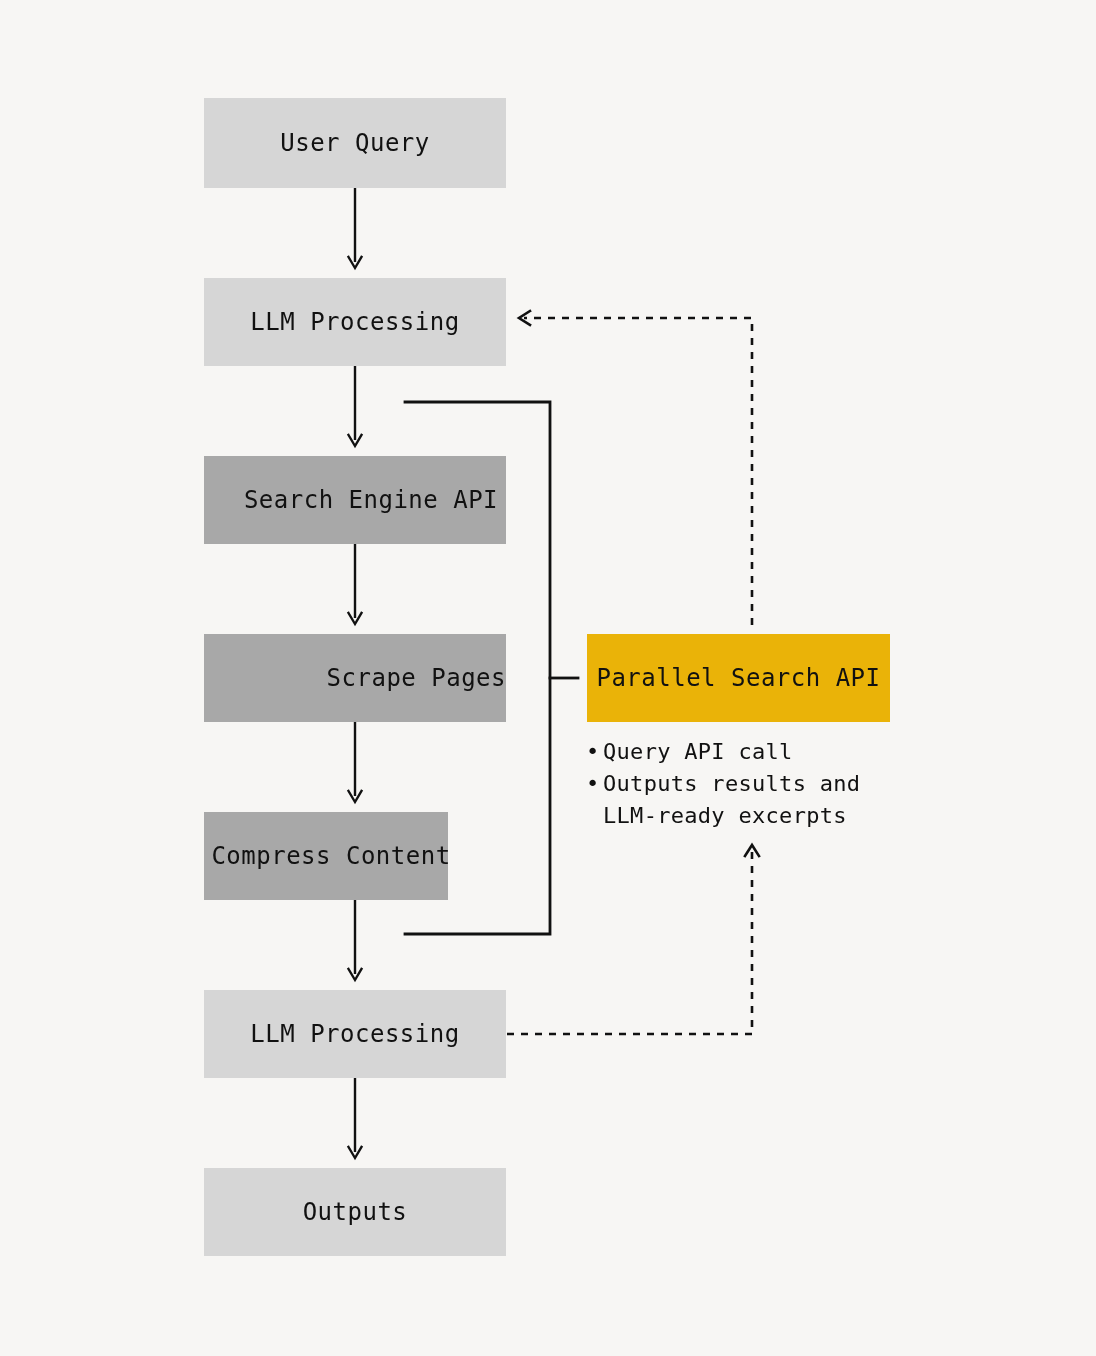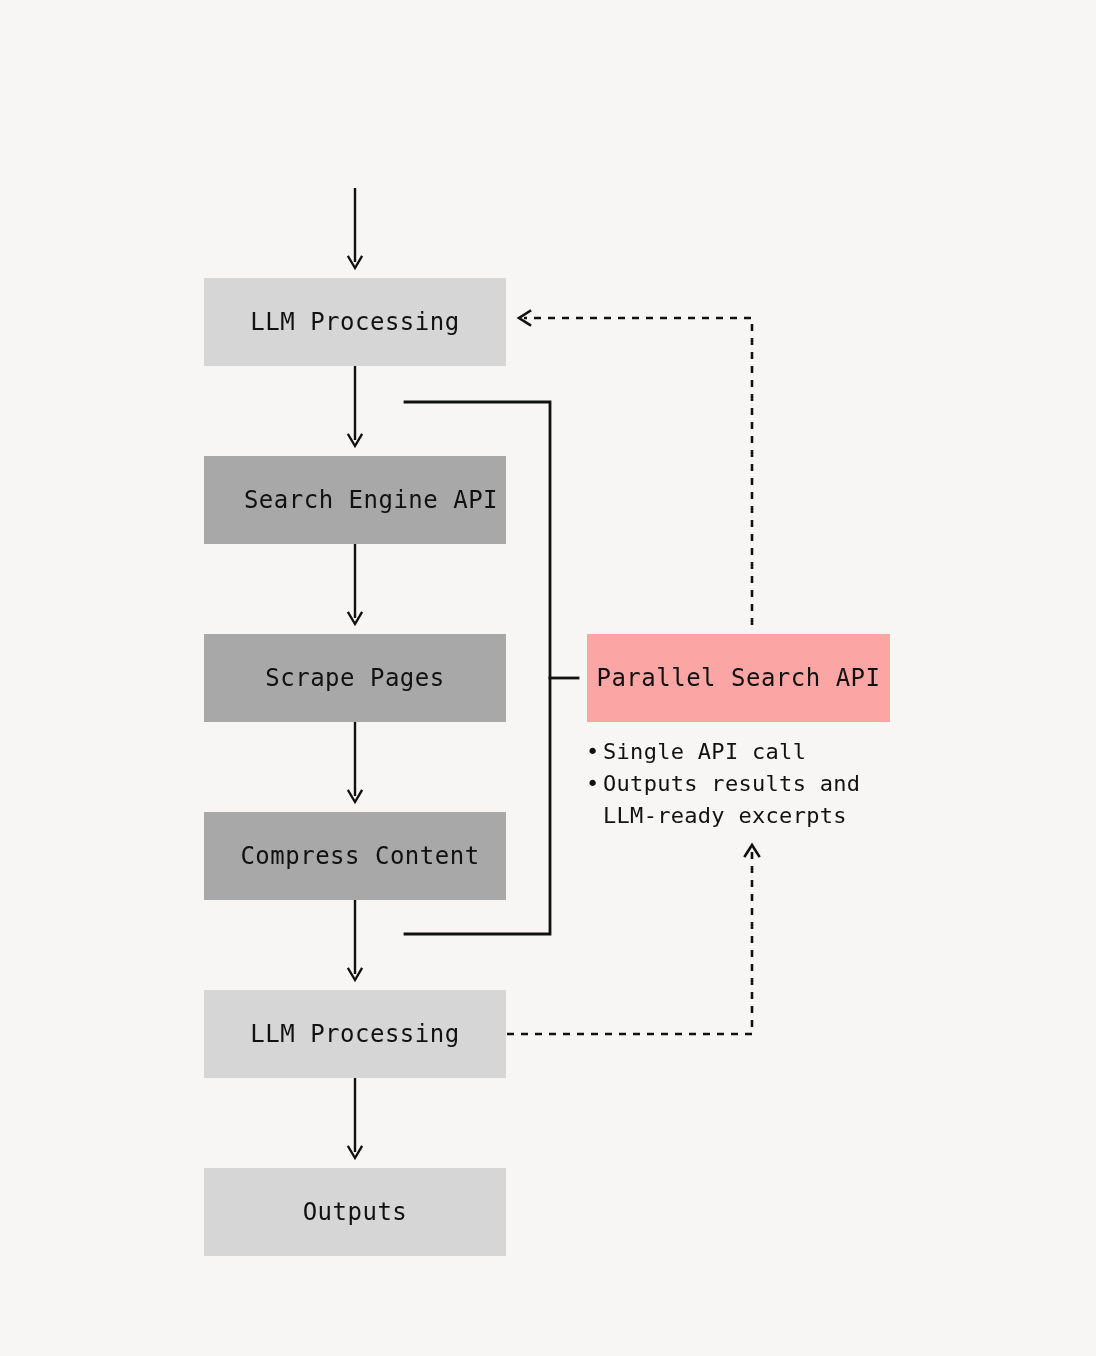--- a/index.html
+++ b/index.html
@@ -28,21 +28,21 @@
     justify-content: center;
     font-family: "DejaVu Sans Mono", "Liberation Mono", monospace;
     font-size: 24px;
     letter-spacing: 0.5px;
     color: #111111;
     box-sizing: border-box;
     white-space: nowrap;
   }
   .node-light { background: #d6d6d6; }
   .node-mid   { background: #a8a8a8; }
-  .node-accent{ background: #fca5a5; }
+  .node-accent{ background: #eab308; }
 
   .bullets {
     position: absolute;
     left: 586px;
     top: 736px;
     width: 330px;
     font-family: "DejaVu Sans Mono", "Liberation Mono", monospace;
     font-size: 22px;
     line-height: 32px;
     color: #111111;
@@ -118,48 +118,51 @@
     </g>
 
     <g stroke="#111111" stroke-width="2.6" fill="none" stroke-dasharray="7 7" stroke-linecap="butt">
       <path d="M507,1034 L752,1034 L752,852"></path>
     </g>
     <g stroke="#111111" stroke-width="2.6" fill="none" stroke-linecap="square">
       <path d="M745,856 L752,845 L759,856"></path>
     </g>
   </svg>
 
+  <div class="node node-light" style="left:204px; top:98px; width:302px; height:90px;">
+    <span>User Query</span>
+  </div>
 
   <div class="node node-light" style="left:204px; top:278px; width:302px; height:88px;">
     <span>LLM Processing</span>
   </div>
 
   <div class="node node-mid" style="left:204px; top:456px; width:302px; height:88px;padding-left:32px;">
     <span>Search Engine API</span>
   </div>
 
-  <div class="node node-mid" style="left:204px; top:634px; width:302px; height:88px;">
+  <div class="node node-mid" style="left:204px; top:634px; width:302px; height:88px;justify-content:flex-end;">
     <span>Scrape Pages</span>
   </div>
 
-  <div class="node node-mid" style="left:204px; top:812px; width:302px; height:88px;padding-left:10px;">
+  <div class="node node-mid" style="left:204px; top:812px; width:244px; height:88px;padding-left:10px;">
     <span>Compress Content</span>
   </div>
 
   <div class="node node-light" style="left:204px; top:990px; width:302px; height:88px;">
     <span>LLM Processing</span>
   </div>
 
   <div class="node node-light" style="left:204px; top:1168px; width:302px; height:88px;">
     <span>Outputs</span>
   </div>
 
   <div class="node node-accent" style="left:587px; top:634px; width:303px; height:88px;">
     <span>Parallel Search API</span>
   </div>
 
   <div class="bullets">
-    <span class="bullet-item">Single API call</span>
+    <span class="bullet-item">Query API call</span>
     <span class="bullet-item">Outputs results and
 LLM-ready excerpts</span>
   </div>
 
 </div>
 
 </body></html>

